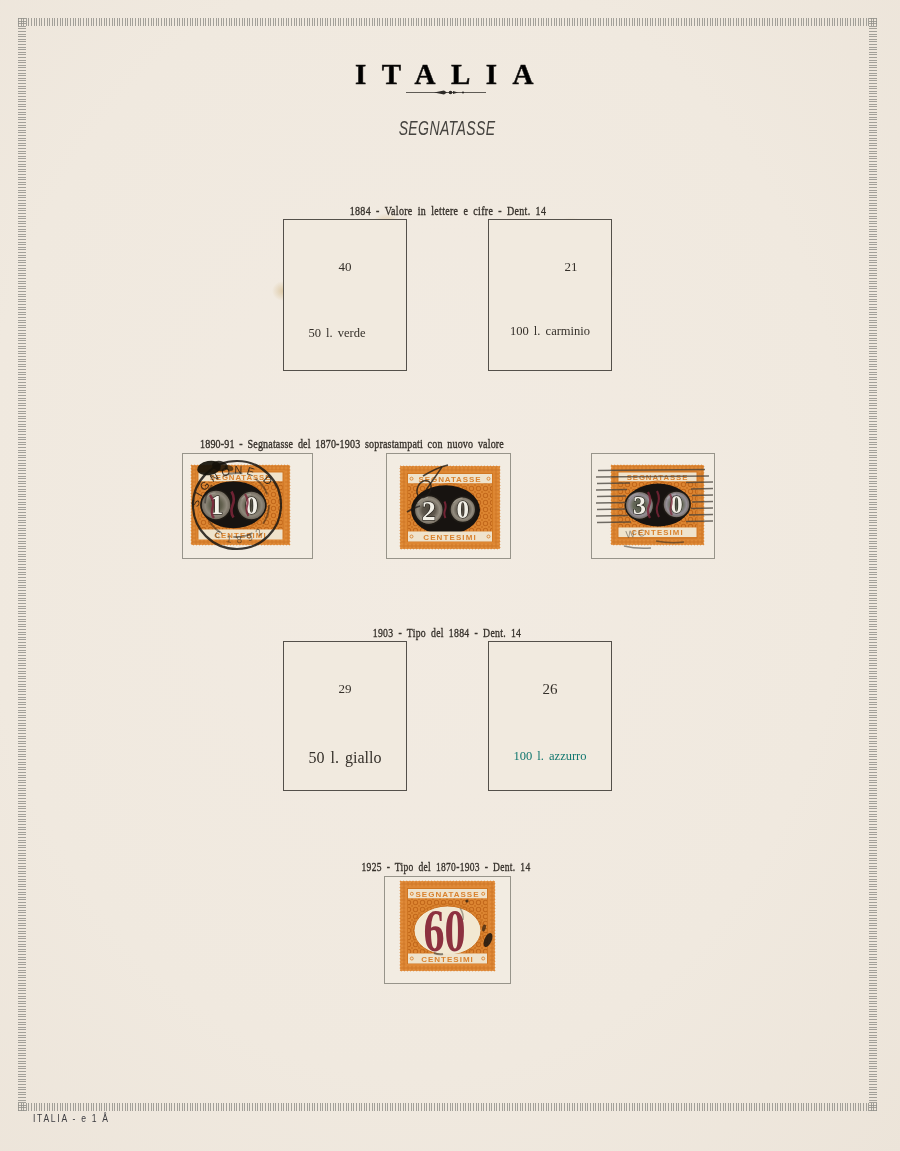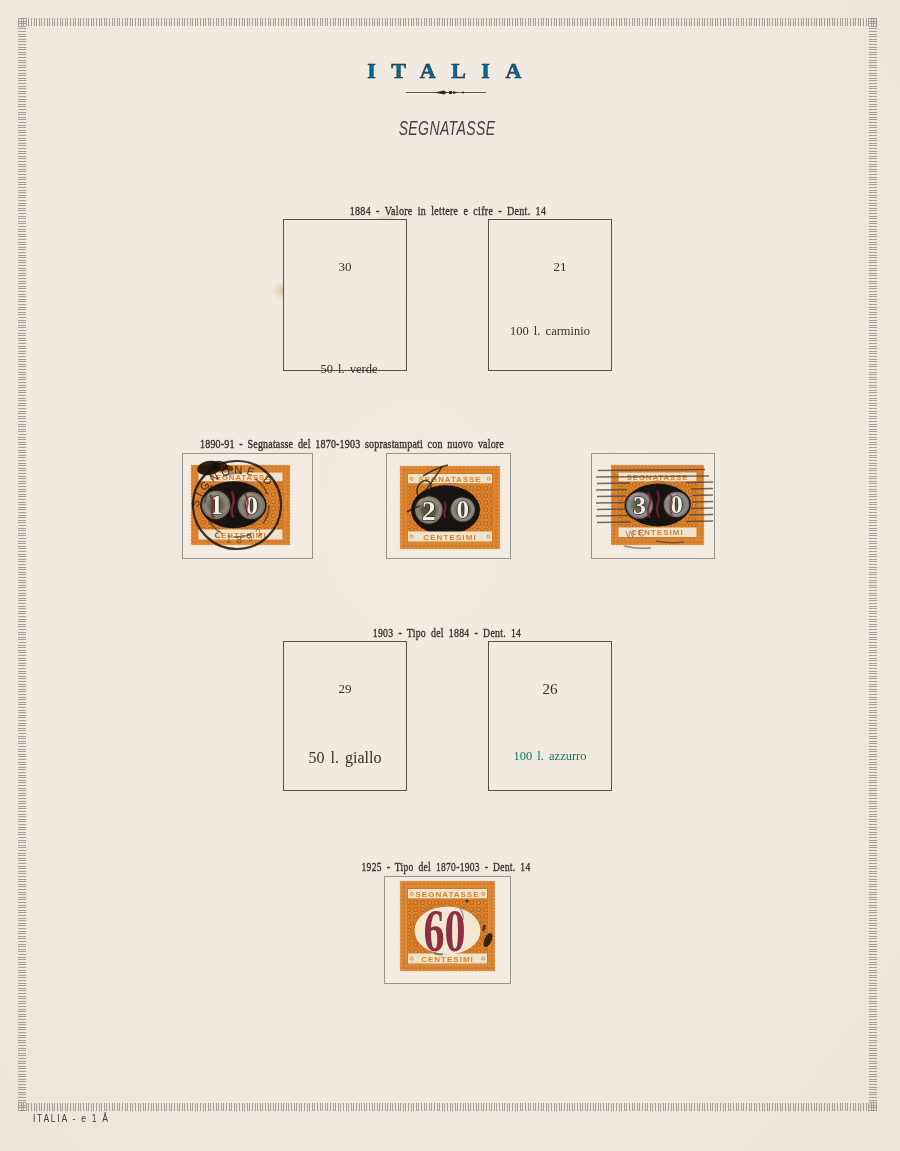--- a/index.html
+++ b/index.html
@@ -31,46 +31,46 @@
 
 <div class="abs" style="left:555px;top:217px;width:32px;height:26px;border-radius:50%;
   background:radial-gradient(closest-side,rgba(199,164,98,.5),rgba(206,174,110,0));"></div>
 
 <div class="abs" style="left:272px;top:281px;width:22px;height:20px;border-radius:50%;
   background:radial-gradient(closest-side,rgba(199,164,98,.45),rgba(206,174,110,0));"></div>
 
 <div class="abs" style="left:594px;top:263px;width:20px;height:20px;border-radius:50%;
   background:radial-gradient(closest-side,rgba(199,164,98,.4),rgba(206,174,110,0));"></div>
 
-<div class="abs ctr" style="left:152px;top:58px;width:600px;font-weight:bold;font-size:22px;
-  letter-spacing:15.5px;color:#0369a1;-webkit-text-stroke:0.5px #25221f;">ITALIA</div>
+<div class="abs ctr" style="left:152px;top:58px;width:600px;font-weight:bold;font-size:29px;
+  letter-spacing:15.5px;color:#000000;-webkit-text-stroke:0.5px #25221f;">ITALIA</div>
 
 <svg class="abs" style="left:406px;top:86px;" width="80" height="12" viewBox="0 0 80 12">
   <line x1="0" y1="6.5" x2="80" y2="6.5" stroke="#3a3631" stroke-width="0.8"></line>
   <path d="M28 6.5 L38 4.6 L41 6.5 L38 8.4 Z" fill="#2c2926"></path>
   <circle cx="44.5" cy="6.5" r="1.8" fill="#2c2926"></circle>
   <path d="M52 6.5 L47 4.9 L47 8.1 Z" fill="#2c2926"></path>
   <circle cx="57" cy="6.5" r="1.1" fill="#2c2926"></circle>
 </svg>
 
 <div class="abs ctr" style="left:147px;top:117px;width:600px;font-family:'Liberation Sans',sans-serif;
   font-style:italic;font-size:19.5px;letter-spacing:0.5px;color:#45433f;transform:scaleX(0.72);">SEGNATASSE</div>
 
 <div class="abs ctr" style="left:148px;top:203px;width:600px;font-size:13px;
   letter-spacing:0.4px;word-spacing:3px;color:#35302a;-webkit-text-stroke:0.35px #35302a;transform:scaleX(0.769);">1884 - Valore in lettere e cifre - Dent. 14</div>
 
 <div class="abs" style="left:283px;top:219px;width:122px;height:150px;border:1px solid #54504a;background:#f1eadf;"></div>
 
-<div class="abs ctr" style="left:284px;top:259px;width:122px;font-size:13px;color:#35302a;">30</div>
-
-<div class="abs ctr" style="left:288px;top:326px;width:122px;font-size:12.5px;word-spacing:2px;color:#35302a;margin-top:36px;">50 l. verde</div>
+<div class="abs ctr" style="left:284px;top:259px;width:122px;font-size:13px;color:#35302a;">40</div>
+
+<div class="abs ctr" style="left:276px;top:326px;width:122px;font-size:12.5px;word-spacing:2px;color:#35302a;">50 l. verde</div>
 
 <div class="abs" style="left:488px;top:219px;width:122px;height:150px;border:1px solid #54504a;background:#f1eadf;"></div>
 
-<div class="abs ctr" style="left:499px;top:259px;width:122px;font-size:13px;color:#35302a;">21</div>
+<div class="abs ctr" style="left:510px;top:259px;width:122px;font-size:13px;color:#35302a;">21</div>
 
 <div class="abs ctr" style="left:489px;top:324px;width:122px;font-size:12.5px;word-spacing:2px;color:#35302a;">100 l. carminio</div>
 
 <div class="abs ctr" style="left:52px;top:437px;width:600px;font-size:12.5px;
   letter-spacing:0.2px;word-spacing:2.5px;color:#35302a;-webkit-text-stroke:0.35px #35302a;transform:scaleX(0.804);">1890-91 - Segnatasse del 1870-1903 soprastampati con nuovo valore</div>
 
 <div class="abs" style="left:182px;top:453px;width:129px;height:104px;border:1px solid #97948a;background:#f2ece2;"></div>
 
 <div class="abs" style="left:386px;top:453px;width:123px;height:104px;border:1px solid #97948a;background:#f2ece2;"></div>
 

